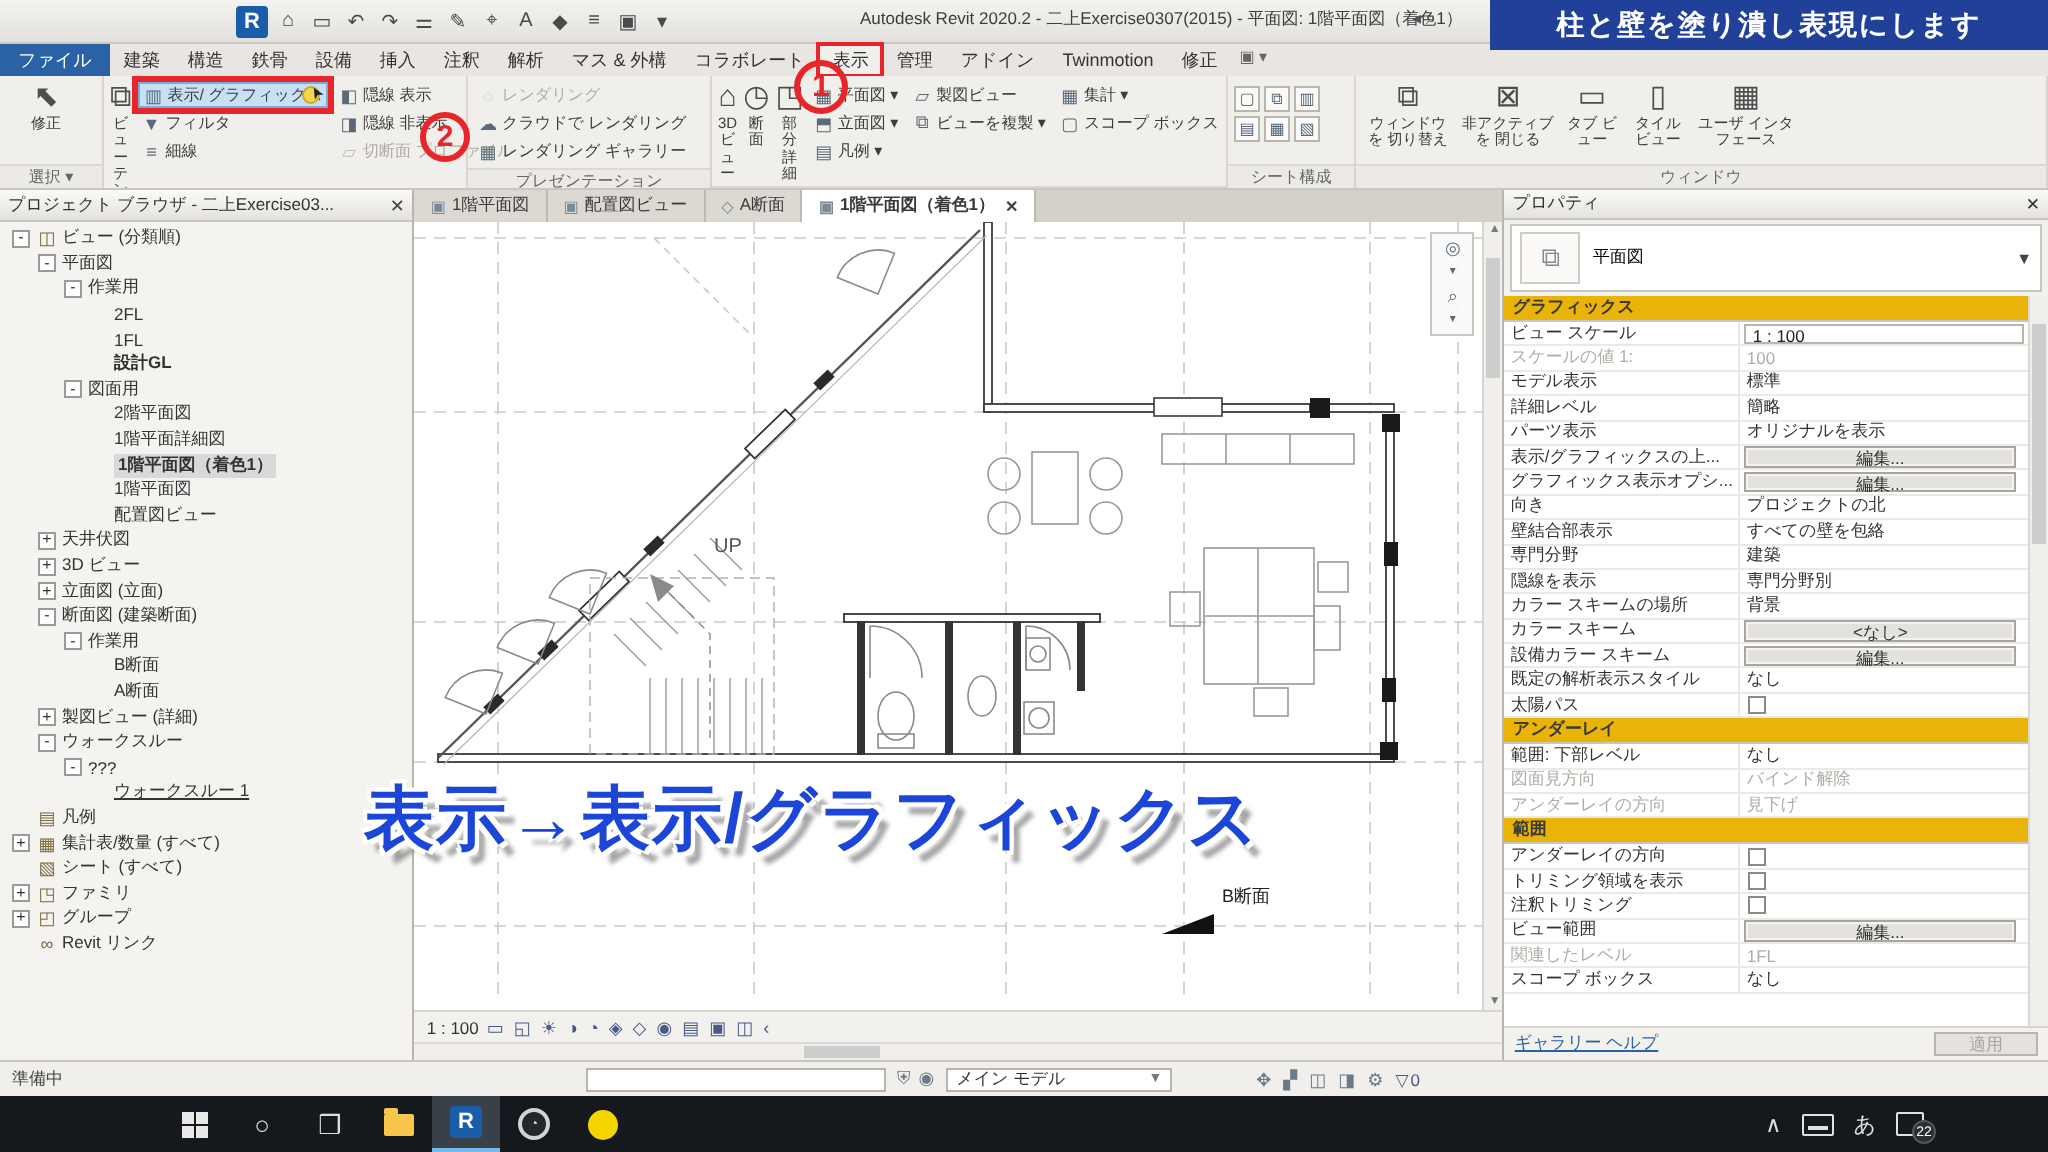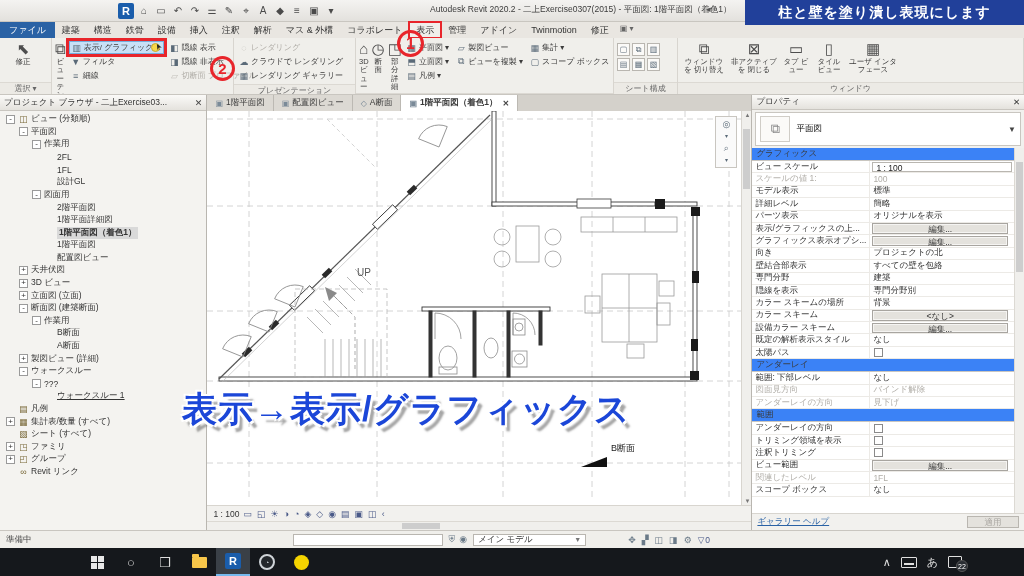--- a/index.html
+++ b/index.html
@@ -129,21 +129,21 @@
   #type-selector { height:34px; background:#fff; border:1px solid #c9c6c0; margin:2px 3px;
     display:flex; align-items:center; gap:6px; padding:0 4px; }
   #type-thumb { width:30px; height:26px; border:1px solid #d0cdc7; background:#fbfaf8;
     display:flex; align-items:center; justify-content:center; font-size:13px; color:#8a8a8a; }
   #type-caret { margin-left:auto; font-size:8px; color:#444; }
   #inst-row { height:15px; display:flex; align-items:center; background:#eceae6;
     border-bottom:1px solid #d8d5cf; padding:0 4px; gap:3px; }
   #inst-name { flex:1; white-space:nowrap; overflow:hidden; color:#333; }
   #edit-type { display:flex; gap:2px; align-items:center; color:#333; white-space:nowrap; }
   #prows { flex:1; overflow:hidden; background:#fff; position:relative; padding-right:10px; }
-  .psec { height:13px; background:#3b82f6; border-bottom:1px solid #c9c6c0; font-weight:normal;
+  .psec { height:13px; background:#eab308; border-bottom:1px solid #c9c6c0; font-weight:bold;
     color:#3a3a3a; display:flex; align-items:center; padding:0 4px; }
   .prow { height:12.4px; display:flex; border-bottom:1px solid #eceae6; align-items:center; }
   .plabel { width:118px; padding:0 3px; color:#333; white-space:nowrap; overflow:hidden; flex:none;
     border-right:1px solid #eceae6; }
   .pval { flex:1; padding:0 3px; color:#333; white-space:nowrap; overflow:hidden; }
   .pfield { flex:1; margin:1px 2px; border:1px solid #b9b6b0; background:#fff; height:10px;
     font-size:8.5px; padding:0 3px; color:#222; }
   .pbtn { flex:1; margin:1px 6px 1px 2px; border:1px solid #a8a5a0; background:#e4e2dd;
     text-align:center; color:#333; height:10.5px; line-height:10px; box-shadow:inset 0 0 0 1px #f5f4f2; }
   .pchk { width:9px; height:9px; border:1px solid #8a8a8a; background:#fff; margin-left:4px; }
@@ -431,29 +431,29 @@
             <div class="tlabel">作業用</div>
           </div>
           <div class="trow" style="padding-left: 45px;">
             <div class="tgl none"></div>
             <div class="tlabel">2FL</div>
           </div>
           <div class="trow" style="padding-left: 45px;">
             <div class="tgl none"></div>
             <div class="tlabel">1FL</div>
           </div>
-          <div class="trow" style="padding-left: 45px;">
+          <div class="trow" style="padding-left: 45px; font-weight: bold;">
             <div class="tgl none"></div>
             <div class="tlabel">設計GL</div>
           </div>
           <div class="trow" style="padding-left: 32px;">
             <div class="tgl">-</div>
             <div class="tlabel">図面用</div>
           </div>
-          <div class="trow" style="padding-left: 45px; align-items: flex-end;">
+          <div class="trow" style="padding-left: 45px;">
             <div class="tgl none"></div>
             <div class="tlabel">2階平面図</div>
           </div>
           <div class="trow" style="padding-left: 45px;">
             <div class="tgl none"></div>
             <div class="tlabel">1階平面詳細図</div>
           </div>
           <div class="trow sel" style="padding-left: 45px;">
             <div class="tgl none"></div>
             <div class="tlabel">1階平面図（着色1）</div>

